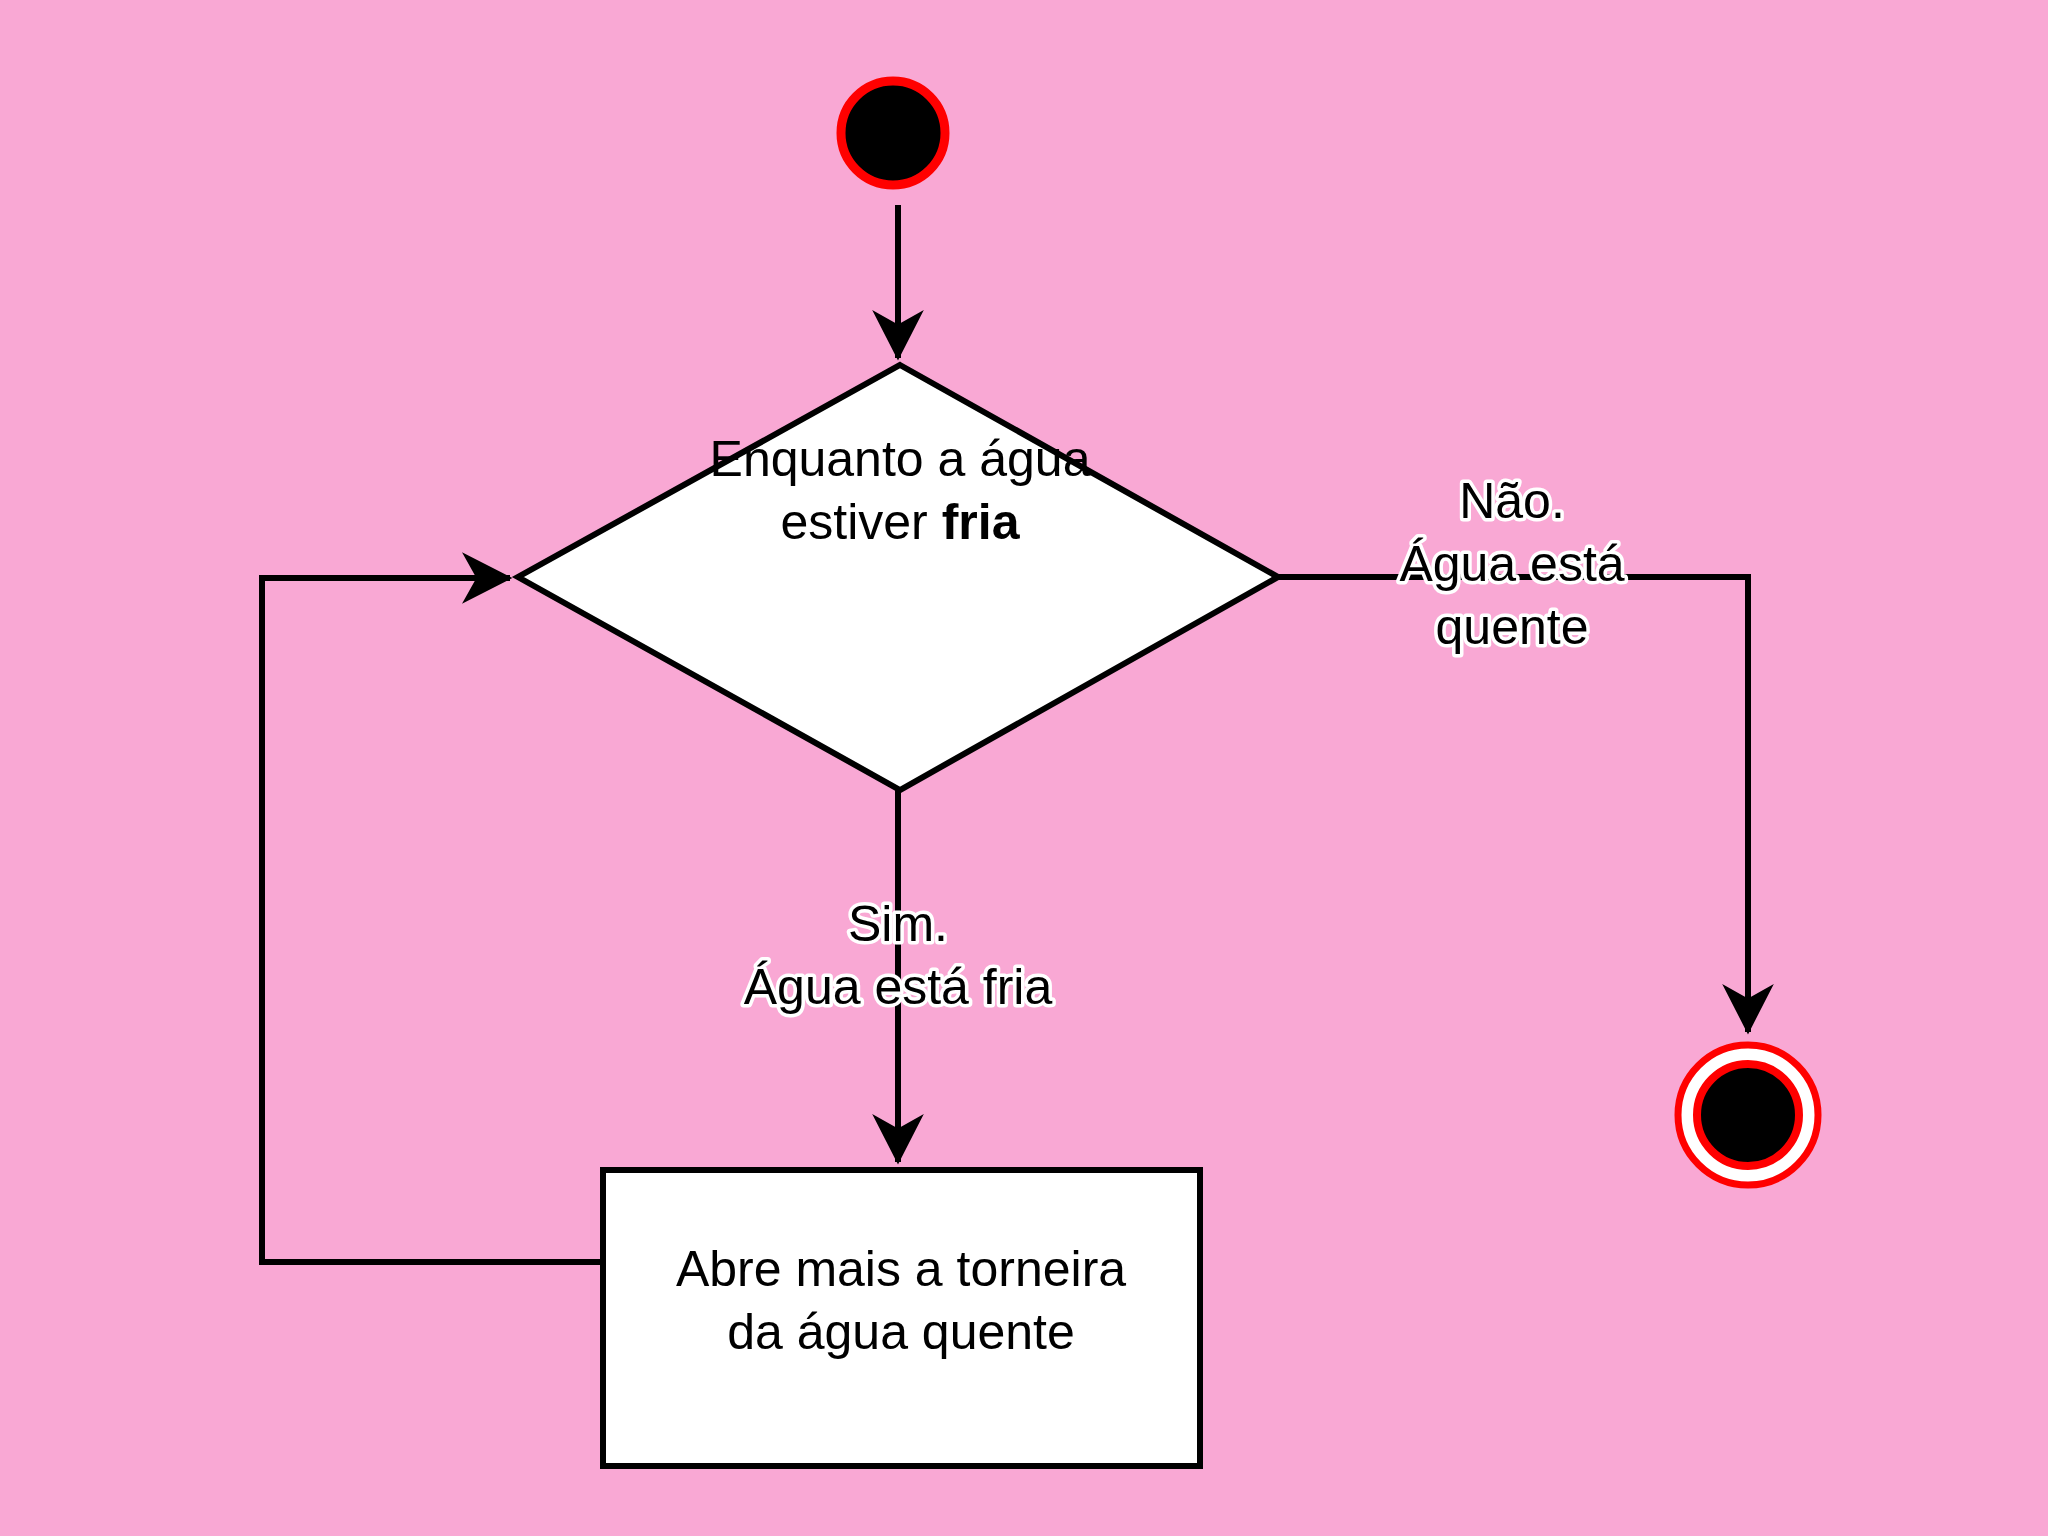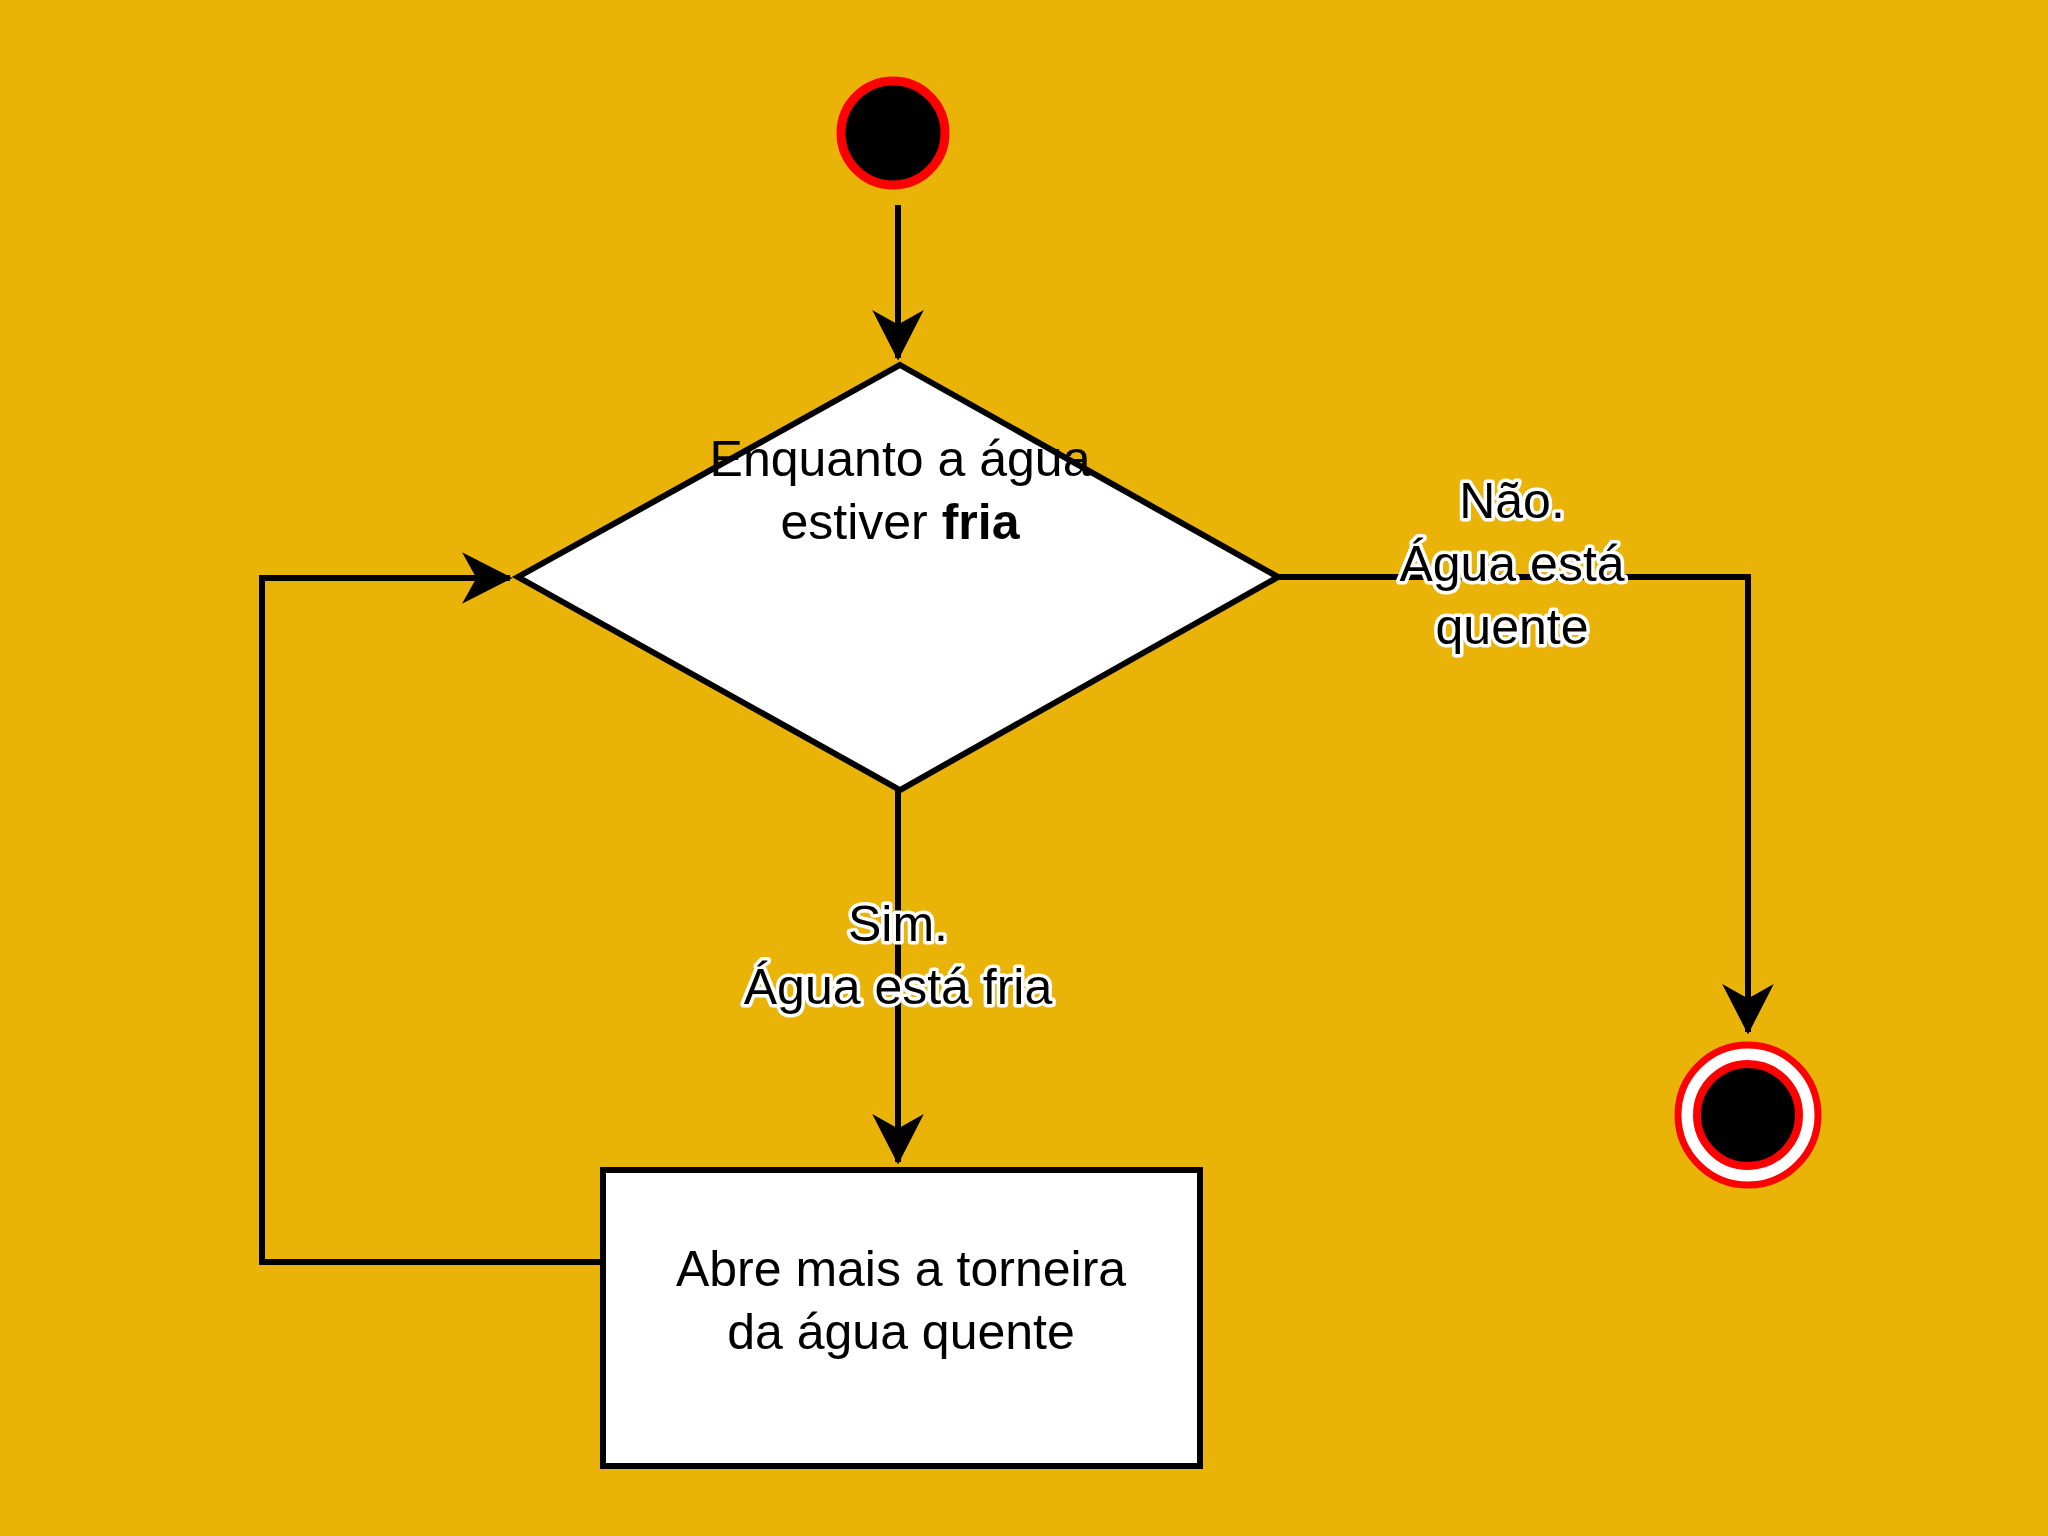--- a/index.html
+++ b/index.html
@@ -11,21 +11,21 @@
   body {
     width: 2048px;
     height: 1536px;
     overflow: hidden;
     font-family: "Liberation Sans", sans-serif;
   }
   #canvas-root {
     position: relative;
     width: 2048px;
     height: 1536px;
-    background: #eab308;
+    background: #f9a8d4;
     text-decoration: underline;
   }
   #diagram-svg {
     position: absolute;
     top: 0;
     left: 0;
     width: 2048px;
     height: 1536px;
   }
   .node-text {

